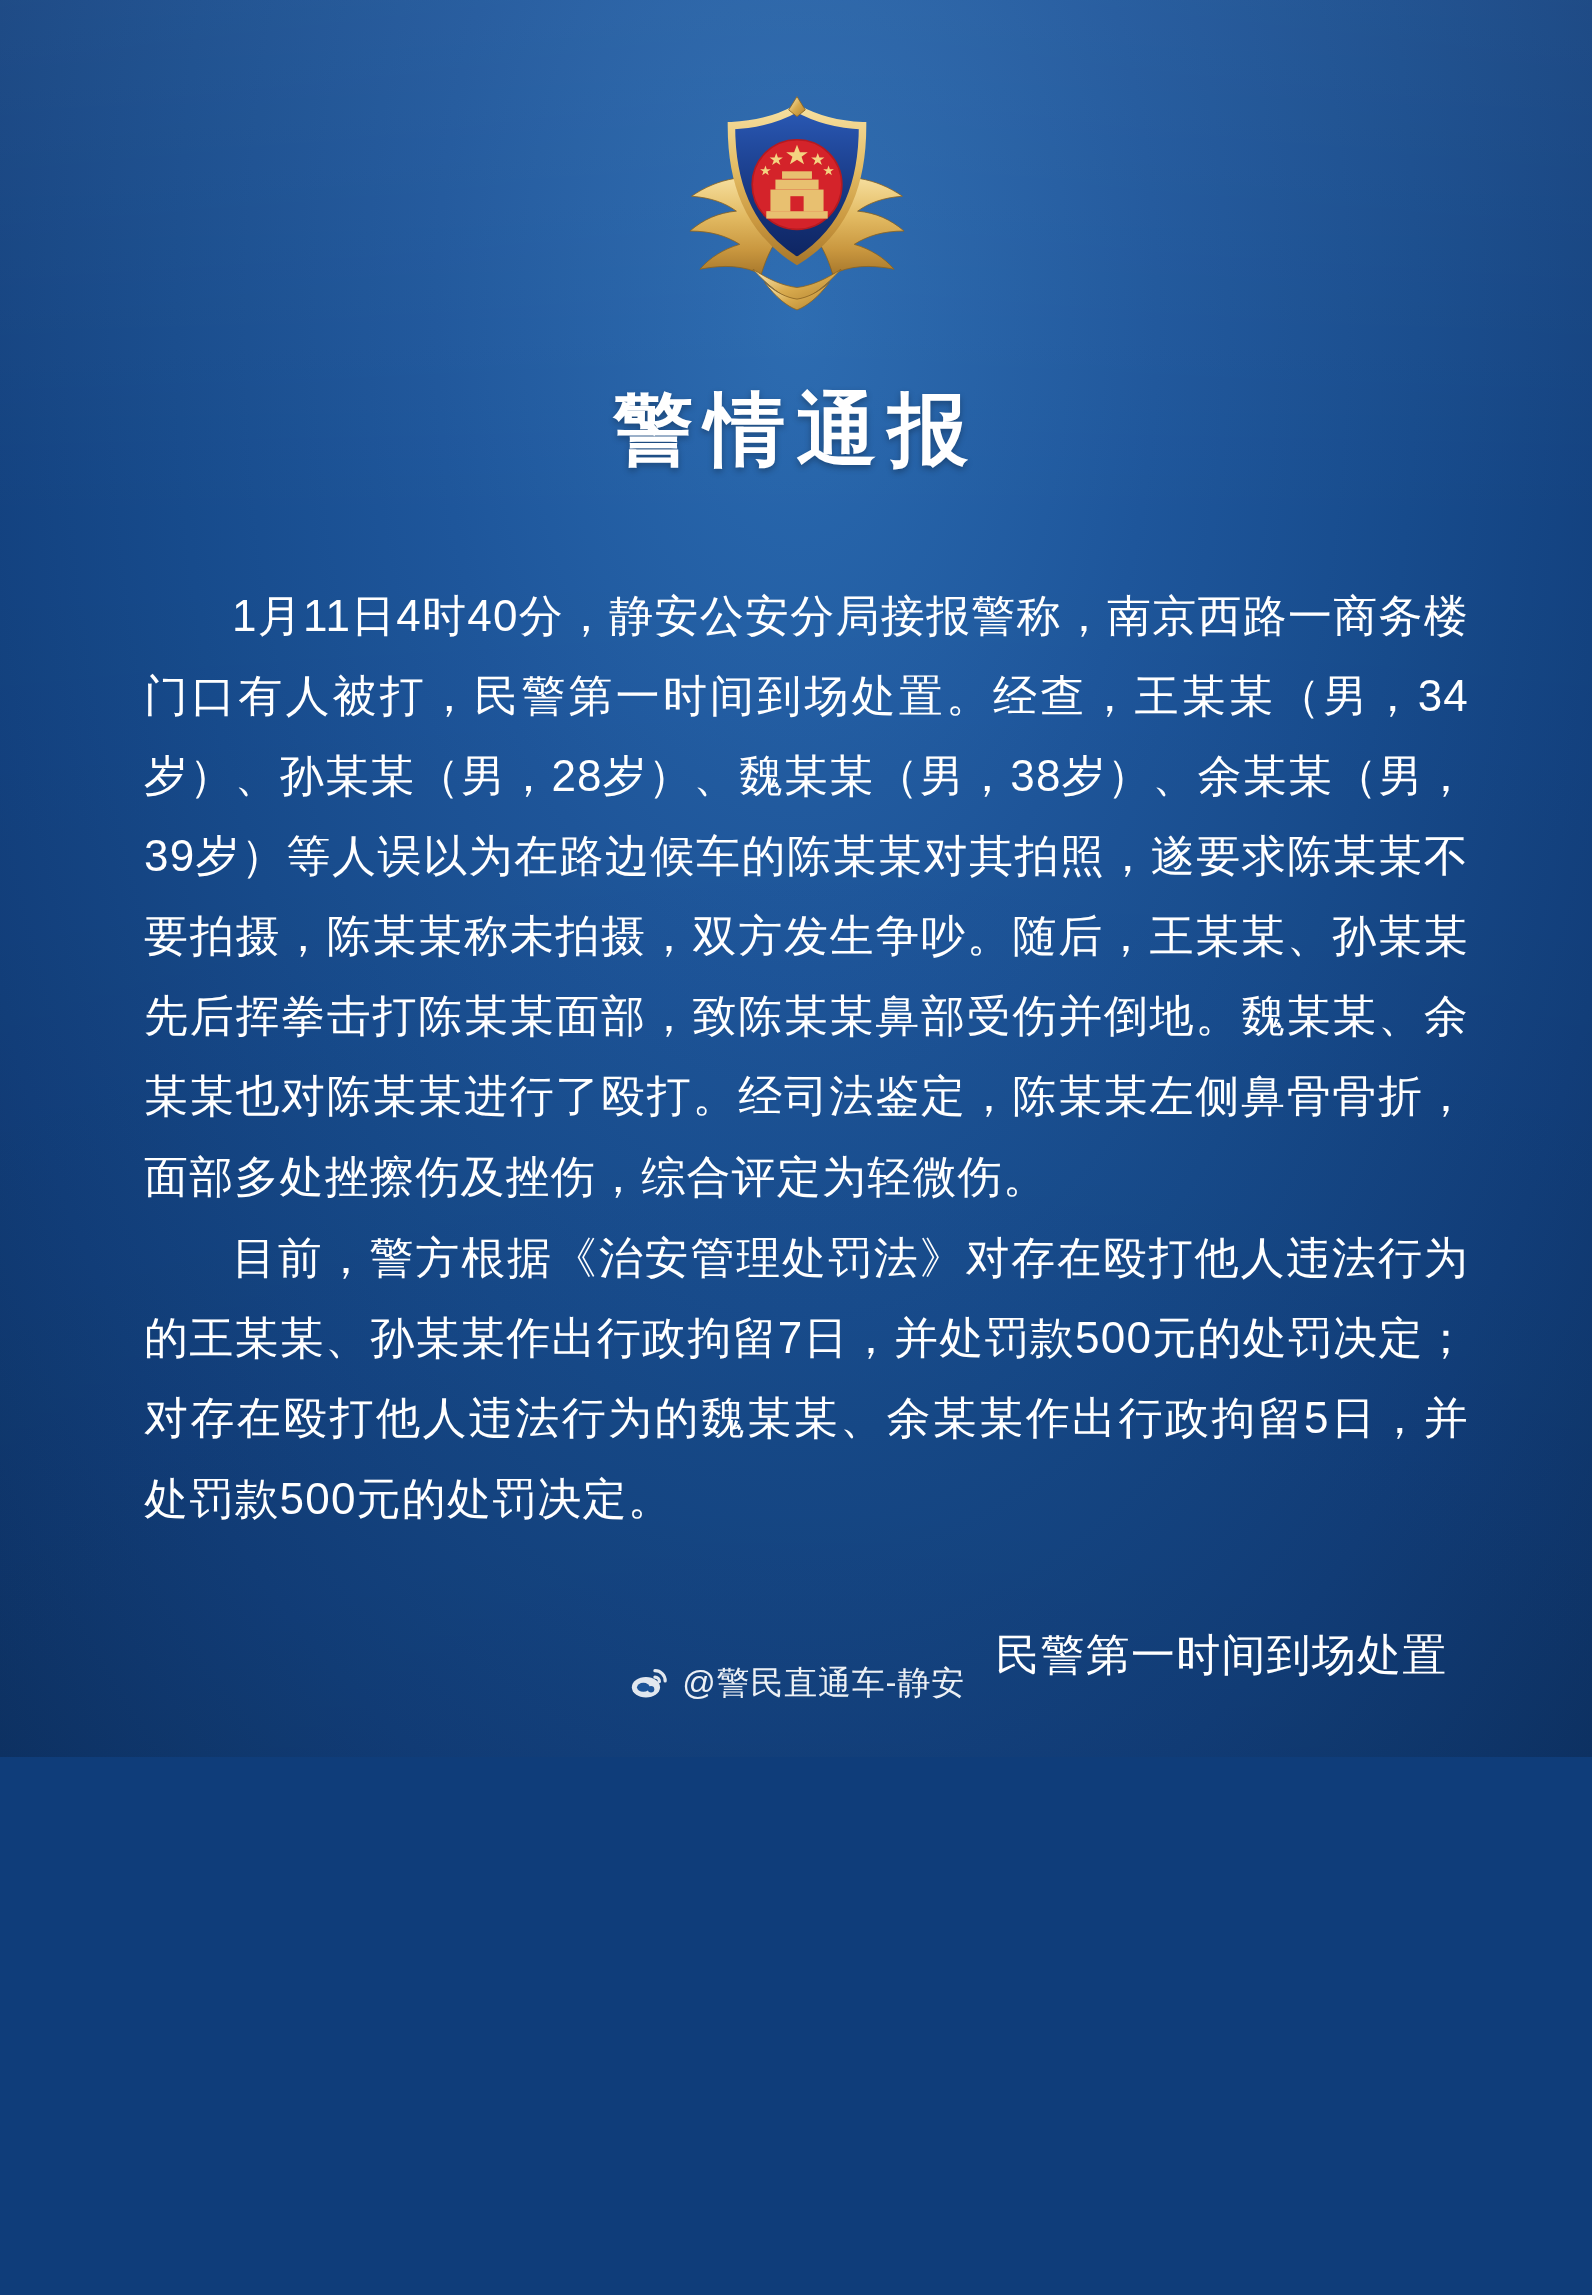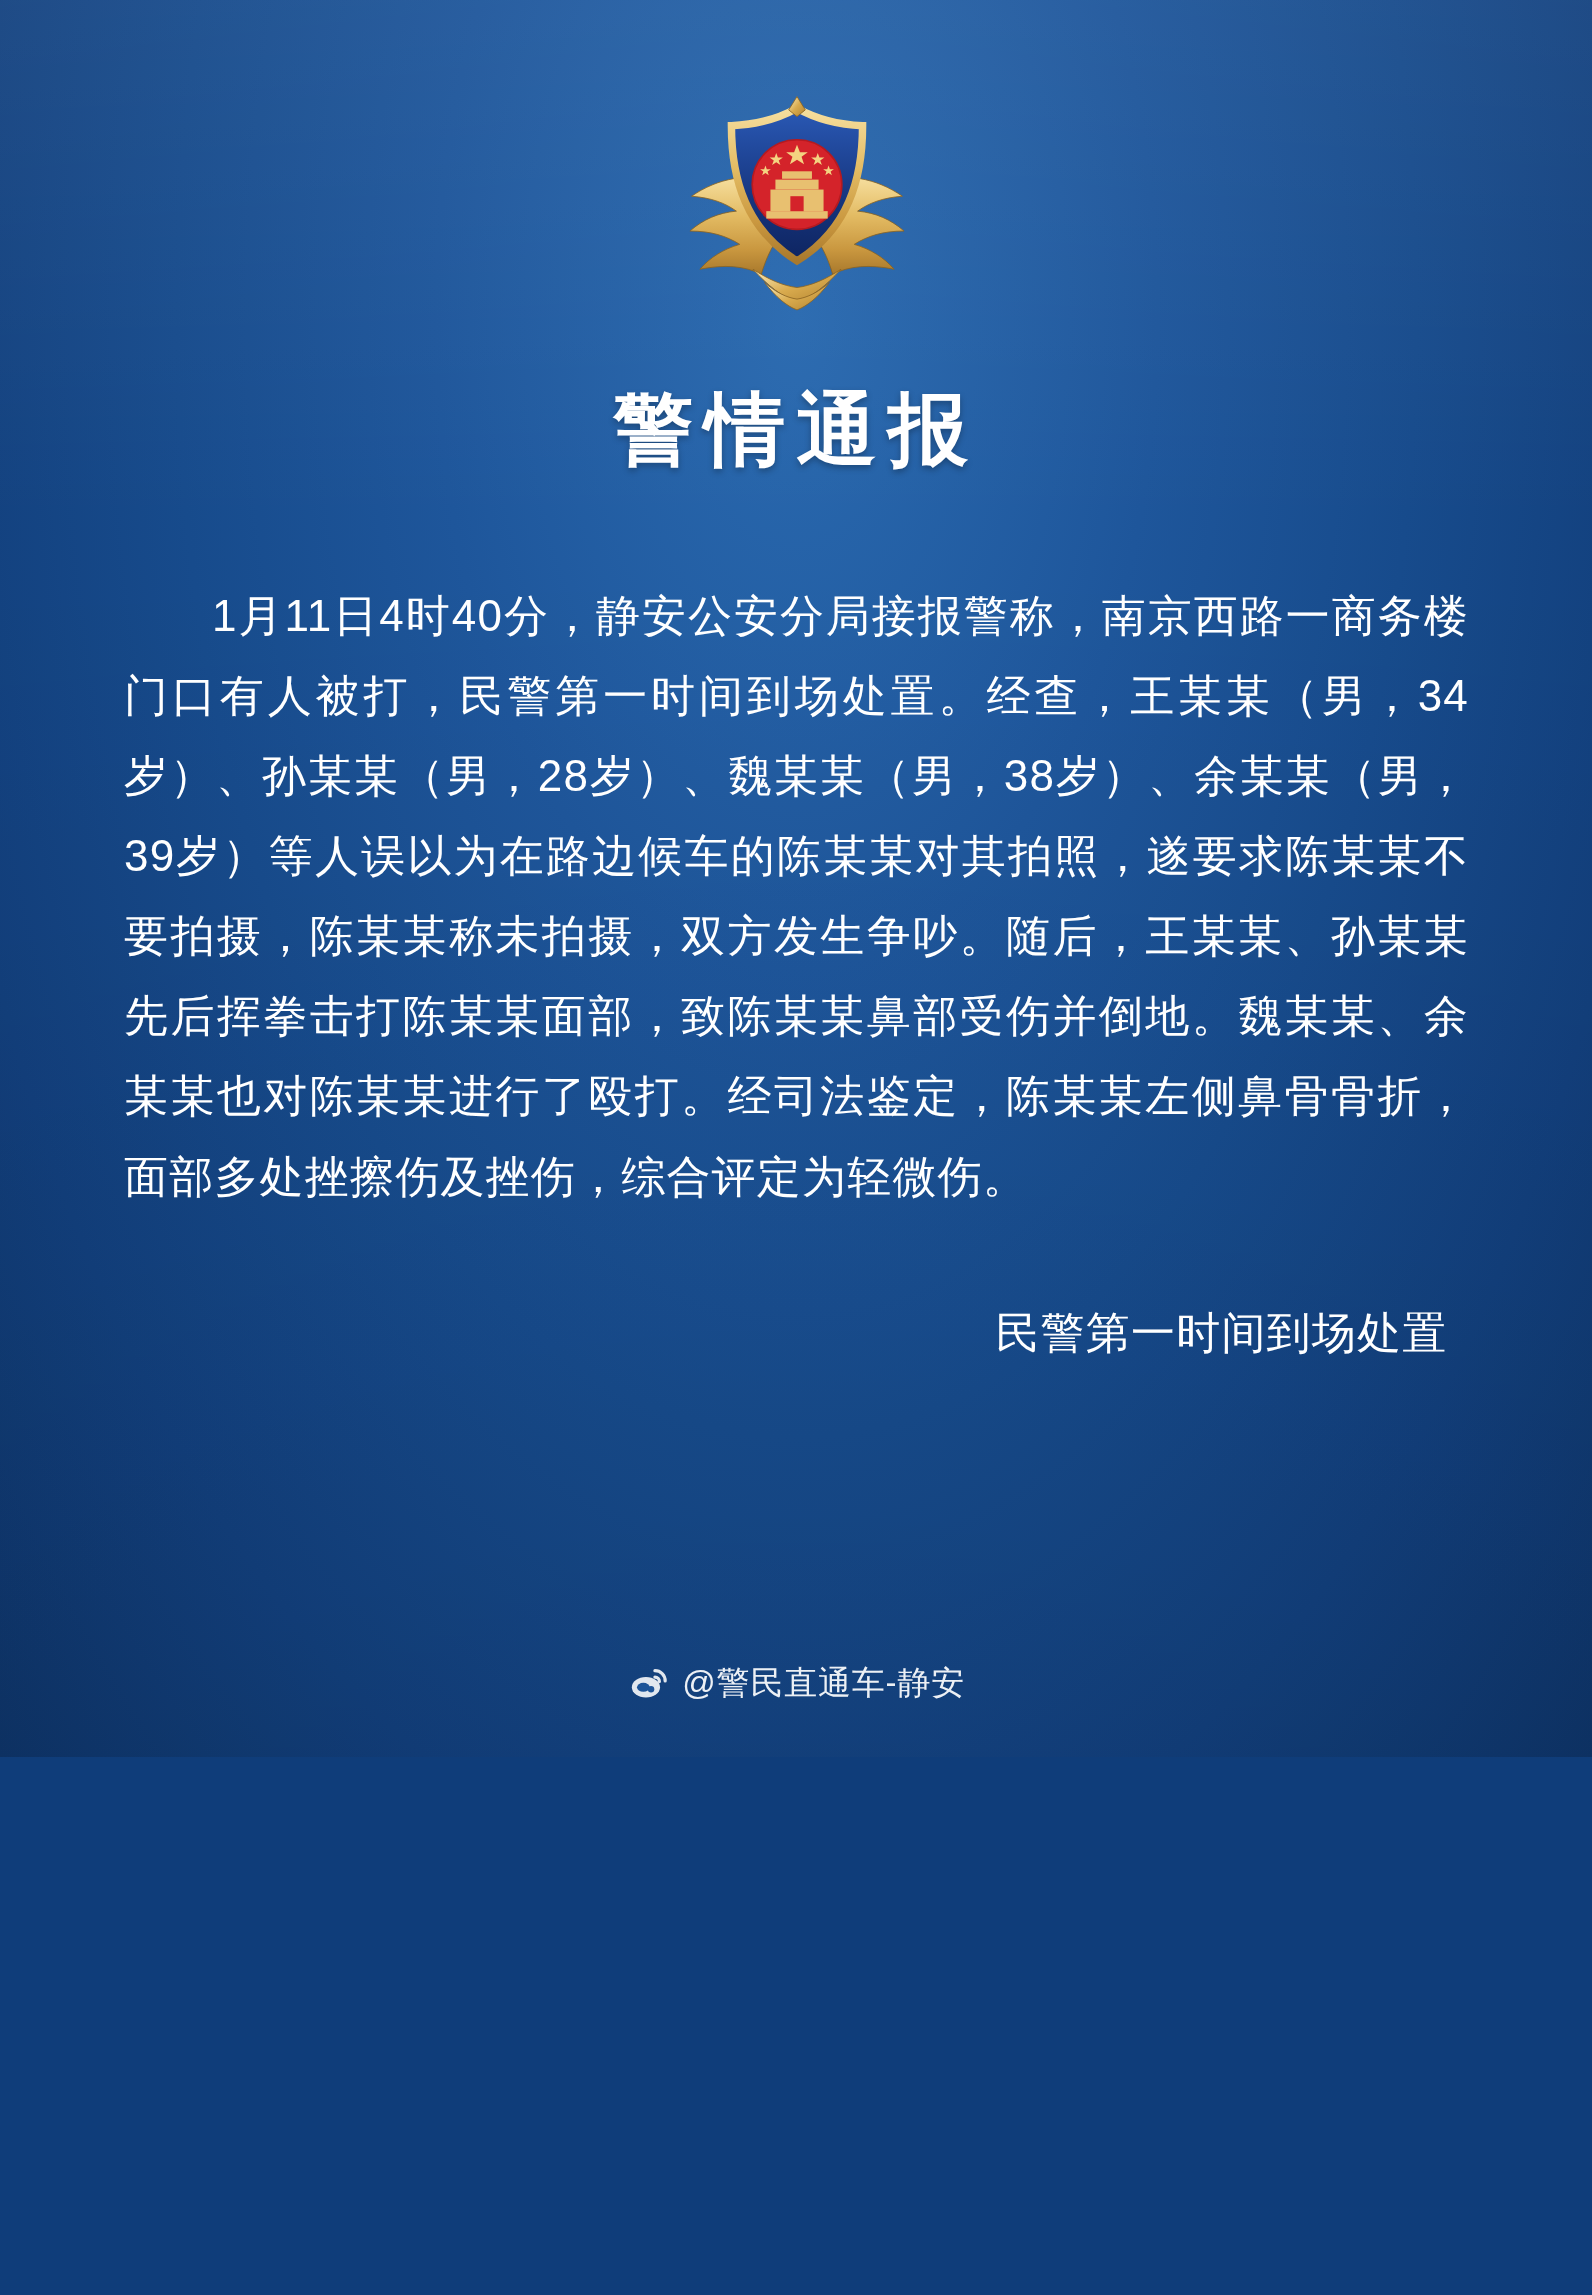--- a/index.html
+++ b/index.html
@@ -67,20 +67,21 @@
   
   .body-text {
     margin-top: 91px;
     color: #ffffff;
     font-size: 44px;
     line-height: 1.82;
     letter-spacing: 1.2px;
     text-align: justify;
     text-justify: inter-ideograph;
     font-family: "Liberation Sans", "DejaVu Sans", sans-serif;
+    margin-left: 20px;
   }
   .para {
     text-indent: 2em;
     margin: 0 0 1.7px 0;
   }
 
   
   .sign {
     margin-top: 80px;
     color: #ffffff;
@@ -180,20 +181,21 @@
 
           <path d="M165 20 L175 36 L165 44 L155 36 Z" fill="url(#gold2)" stroke="#8a6322" stroke-width="1"></path>
         </svg>
       </div>
     </div>
 
     <div class="title">警情通报</div>
 
     <div class="body-text">
       <p class="para">1月11日4时40分，静安公安分局接报警称，南京西路一商务楼门口有人被打，民警第一时间到场处置。经查，王某某（男，34岁）、孙某某（男，28岁）、魏某某（男，38岁）、余某某（男，39岁）等人误以为在路边候车的陈某某对其拍照，遂要求陈某某不要拍摄，陈某某称未拍摄，双方发生争吵。随后，王某某、孙某某先后挥拳击打陈某某面部，致陈某某鼻部受伤并倒地。魏某某、余某某也对陈某某进行了殴打。经司法鉴定，陈某某左侧鼻骨骨折，面部多处挫擦伤及挫伤，综合评定为轻微伤。</p>
+      <p class="para">目前，警方根据《治安管理处罚法》对存在殴打他人违法行为的王某某、孙某某作出行政拘留7日，并处罚款500元的处罚决定；对存在殴打他人违法行为的魏某某、余某某作出行政拘留5日，并处罚款500元的处罚决定。</p>
     </div>
 
     <div class="sign">
       <div>民警第一时间到场处置</div>
     </div>
 
   </div>
 
   <div class="footer">
     <span>

